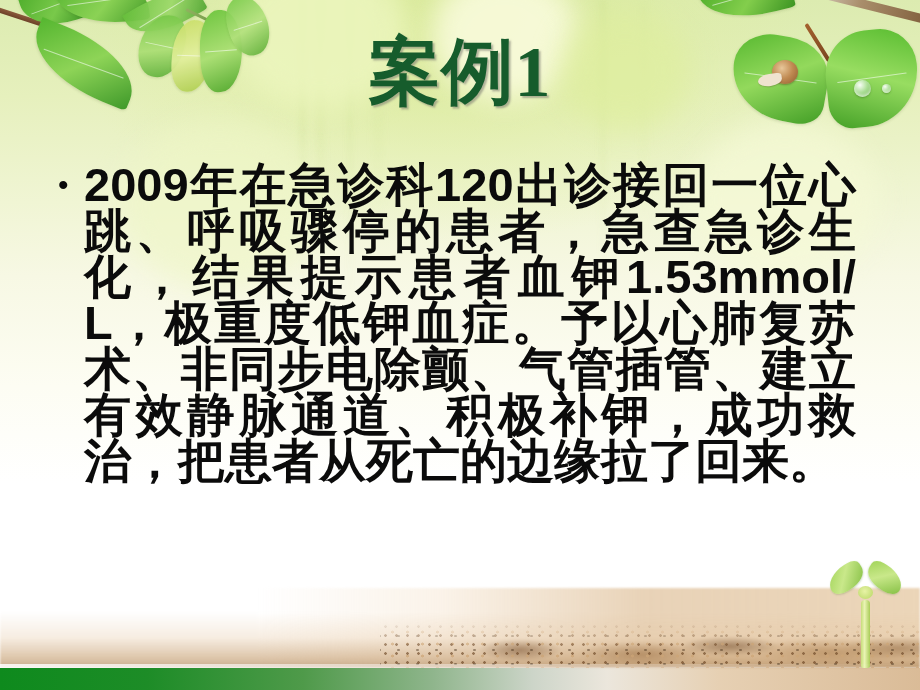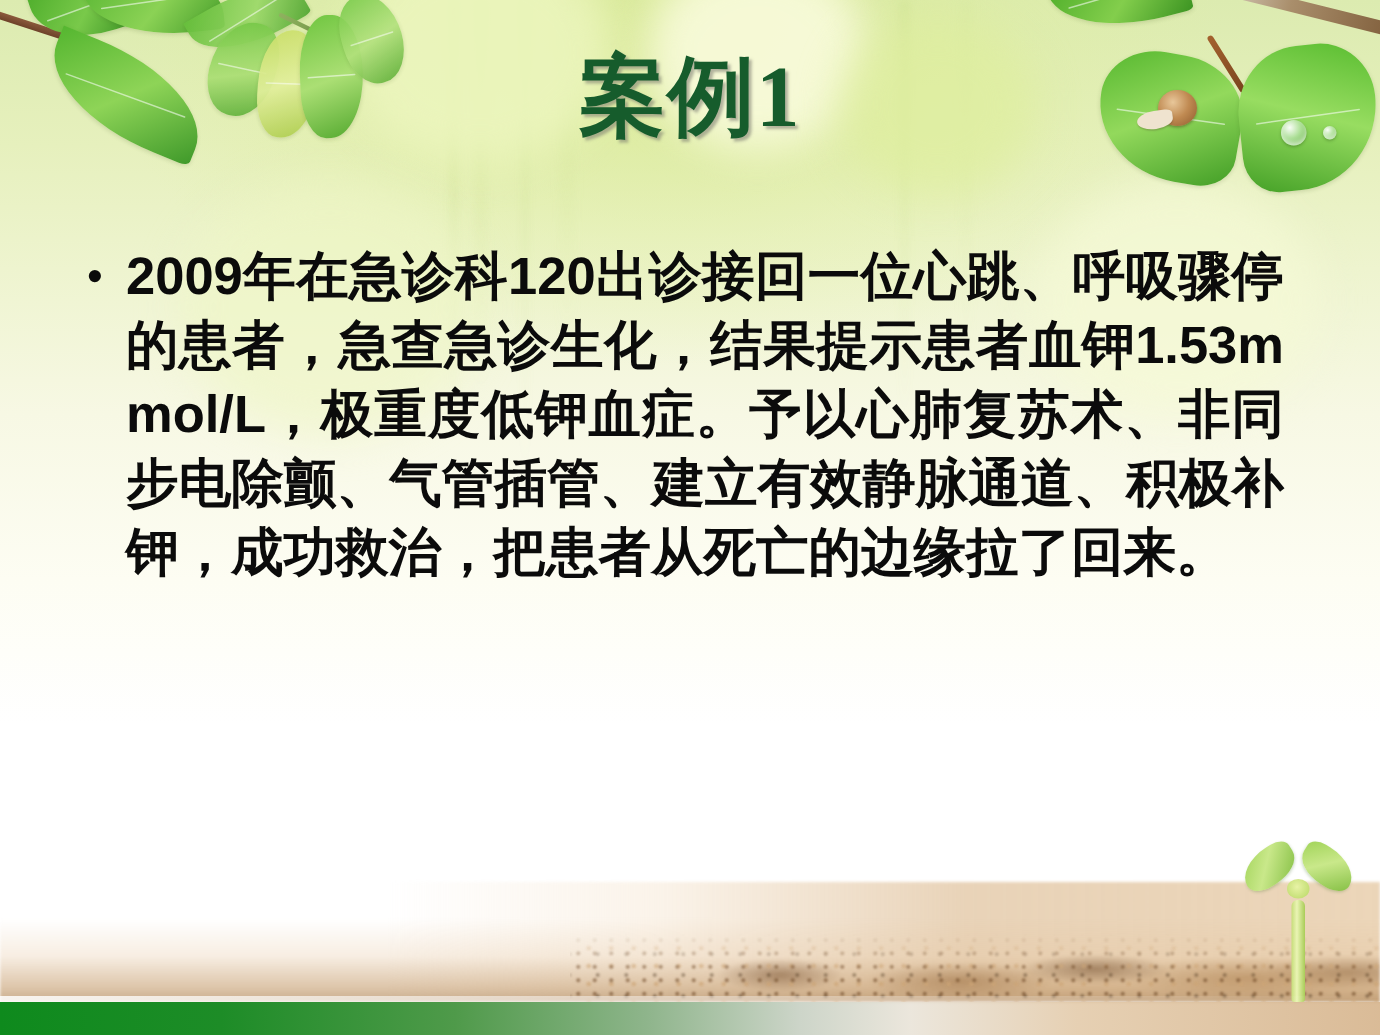--- a/index.html
+++ b/index.html
@@ -99,21 +99,21 @@
     box-shadow: 0 1px 1px rgba(80,60,40,.25);
   }
 
   
   #title {
     position: absolute;
     left: 0; right: 0;
     top: 36px;
     text-align: center;
     font-family: "Liberation Serif", "DejaVu Serif", serif;
-    font-size: 58px;
+    font-size: 72px;
     font-weight: 700;
     line-height: 1;
     color: #165c2c;
     letter-spacing: 1px;
     text-shadow: 2px 2px 2px rgba(120,120,110,.55);
     white-space: nowrap;
   }
 
   
   #body-block {
@@ -129,21 +129,21 @@
     width: 26px;
     font-size: 30px;
     line-height: 46px;
     color: #0a0a0a;
     text-align: left;
     padding-left: 2px;
   }
   #body-text {
     flex: 1 1 auto;
     font-family: "Liberation Sans", "DejaVu Sans", sans-serif;
-    font-size: 35px;
+    font-size: 47px;
     font-weight: 700;
     line-height: 46px;
     color: #0b0b0b;
     text-align: justify;
     text-justify: inter-character;
     letter-spacing: 0px;
     word-break: break-all;
   }
 
   

